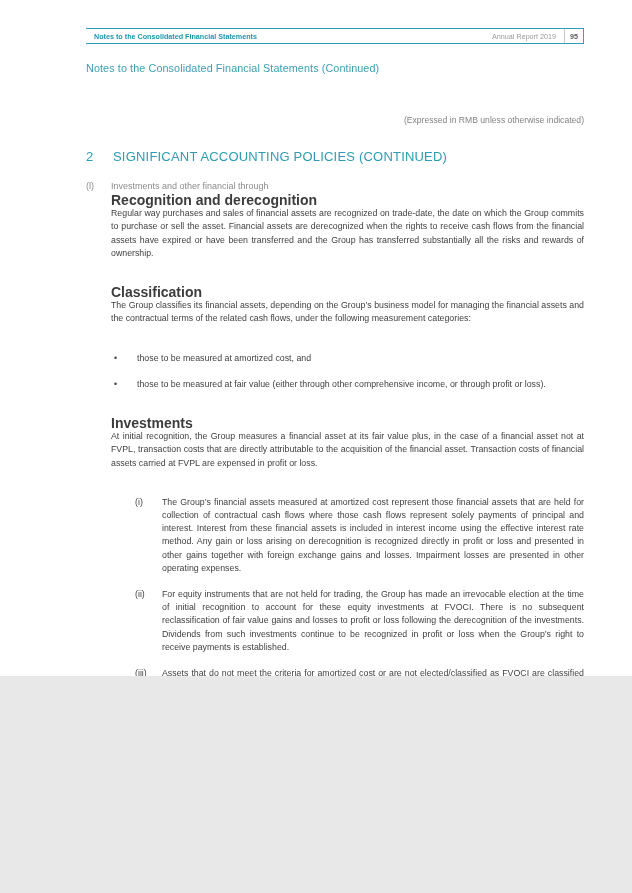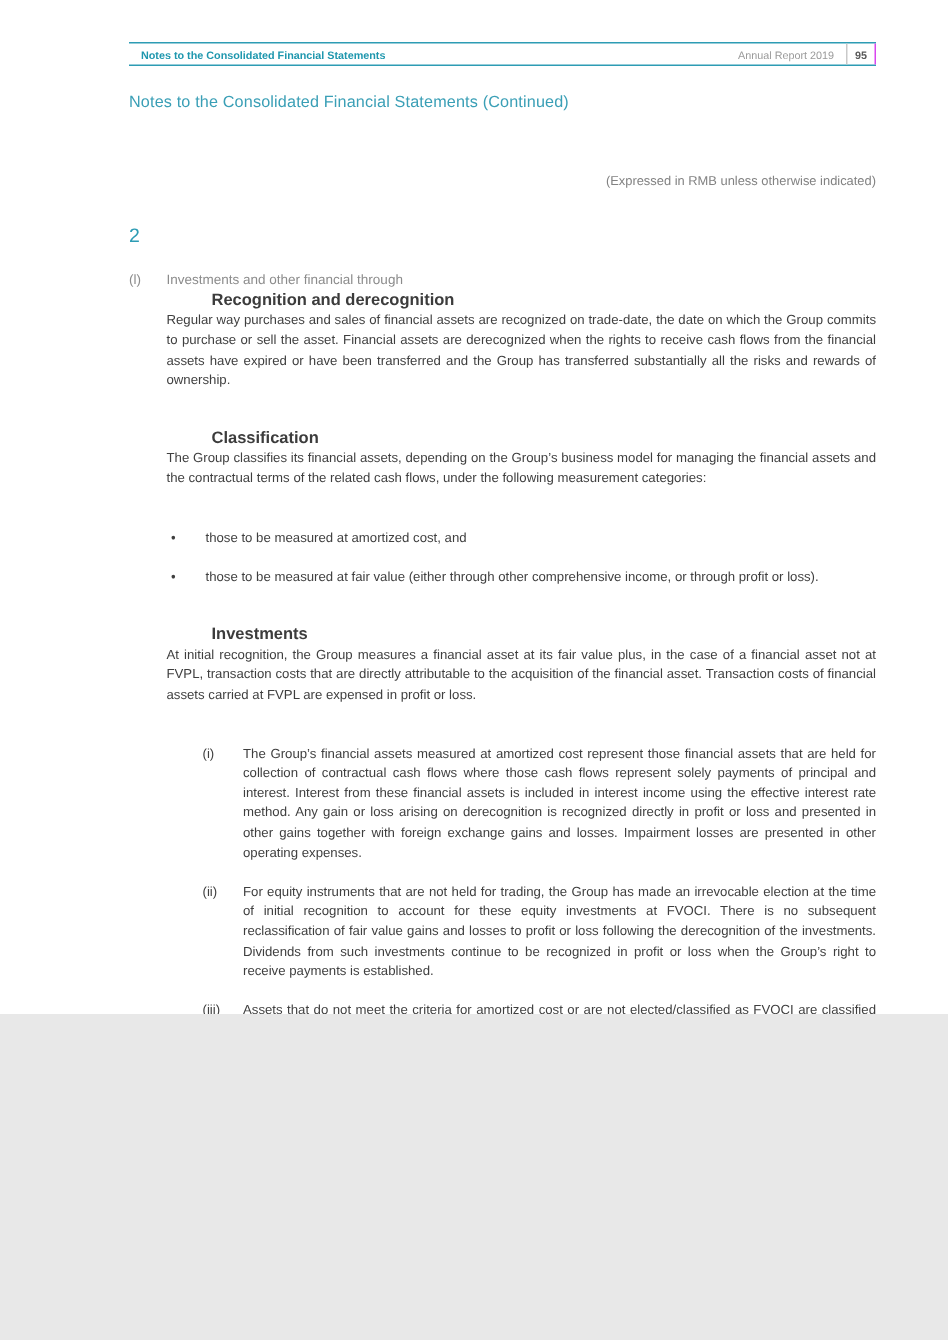--- a/index.html
+++ b/index.html
@@ -48,21 +48,21 @@
 
   .subsection { margin-top:17px; display:flex; }
   .sub-label {
     width:25px; flex:0 0 25px;
     color:#8c8c8c; font-size:9px;
   }
   .sub-body { flex:1; }
   .sub-title { color:#8c8c8c; font-size:9px; margin-bottom:3px; }
 
   .bold-head {
-    font-weight:bold; font-size:11px; line-height:13.2px; color:#3c3c3c;margin-left:30px;
+    font-weight:bold; font-size:14px; line-height:13.2px; color:#3c3c3c;
   }
   p.body {
     font-size:8.8px; line-height:13.2px; text-align:justify;
     color:#3f3f3f; margin-bottom:13px;
   }
   .gap { height:13px; }
 
   .bullet-row { display:flex; margin-bottom:13px; padding-left:3px; }
   .bullet-marker { width:23px; flex:0 0 23px; font-size:8.8px; line-height:13.2px; }
   .bullet-text { flex:1; font-size:8.8px; line-height:13.2px; text-align:justify; }
@@ -82,20 +82,21 @@
       <span class="header-right">Annual Report 2019</span>
       <span class="header-pagenum">95</span>
     </div>
 
     <div class="doc-title">Notes to the Consolidated Financial Statements (Continued)</div>
 
     <div class="currency-note">(Expressed in RMB unless otherwise indicated)</div>
 
     <div class="section-heading">
       <span class="section-num">2</span>
+      <span class="section-title">SIGNIFICANT ACCOUNTING POLICIES (CONTINUED)</span>
     </div>
 
     <div class="subsection">
       <span class="sub-label">(l)</span>
       <div class="sub-body">
 
         <div class="sub-title">Investments and other financial through</div>
 
         <div class="bold-head">Recognition and derecognition</div>
         <p class="body">Regular way purchases and sales of financial assets are recognized on trade-date, the date on which the Group commits to purchase or sell the asset. Financial assets are derecognized when the rights to receive cash flows from the financial assets have expired or have been transferred and the Group has transferred substantially all the risks and rewards of ownership.</p>

